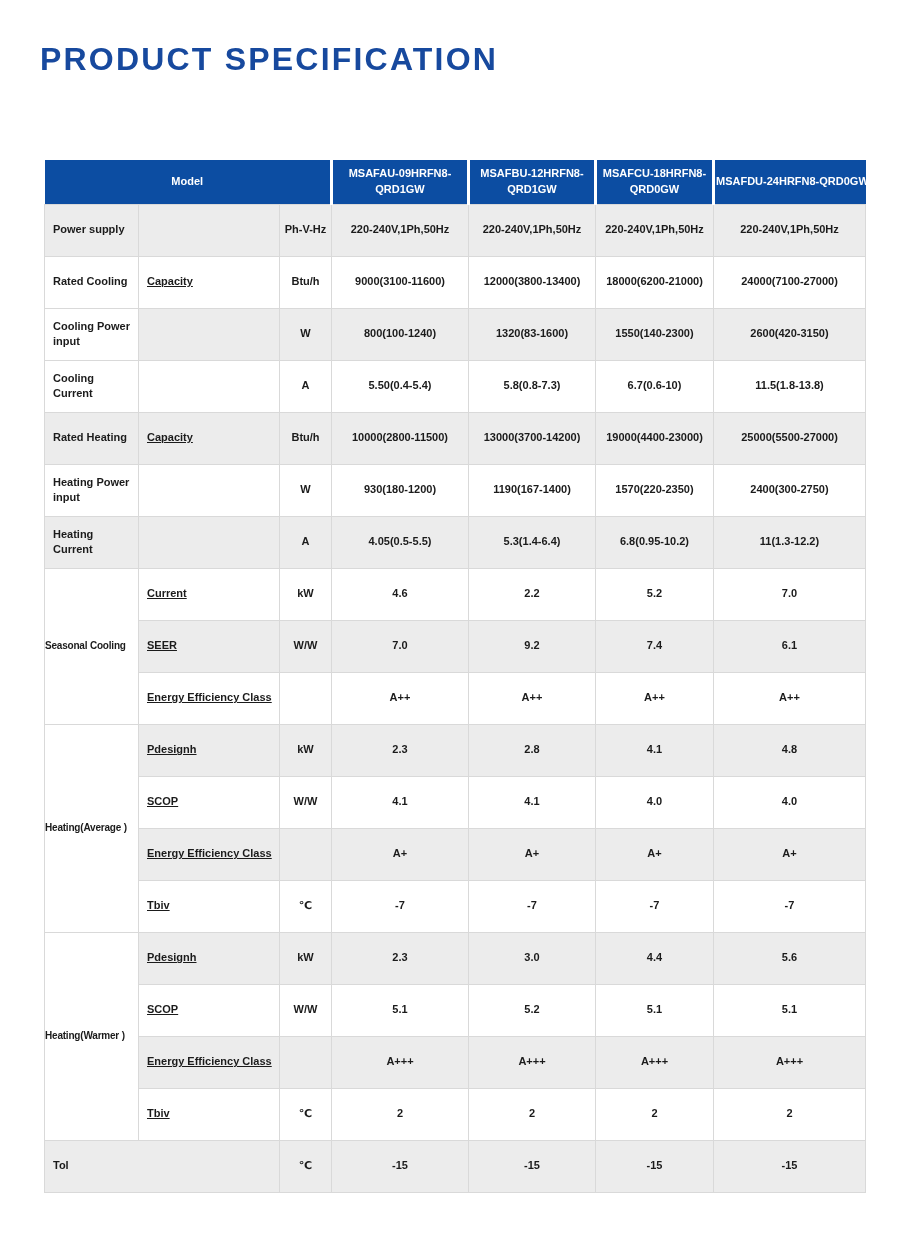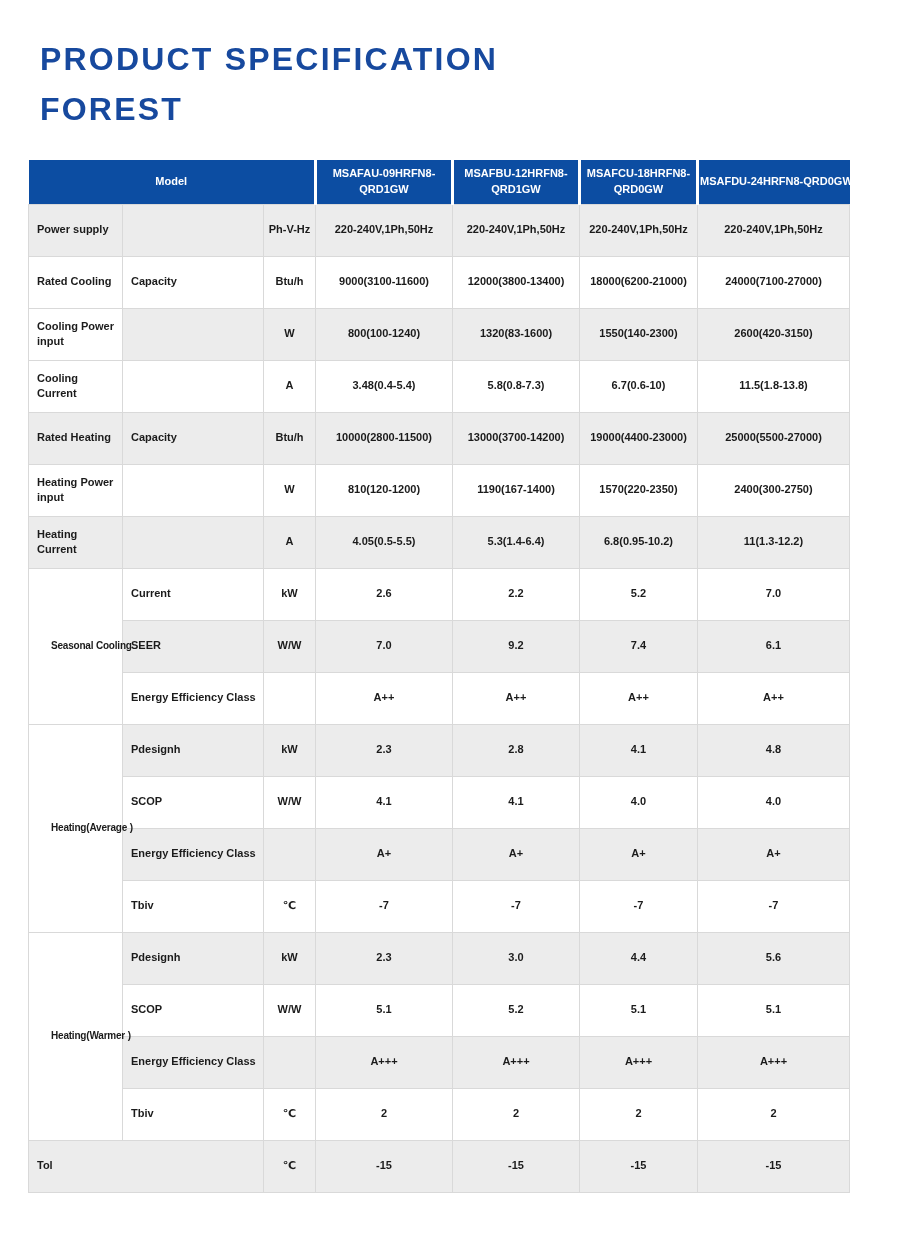--- a/index.html
+++ b/index.html
@@ -17,21 +17,21 @@
     left: 40px;
     top: 34px;
     color: #17499e;
     font-size: 32px;
     font-weight: bold;
     letter-spacing: 2.2px;
     line-height: 50px;
   }
   table.spec {
     position: absolute;
-    left: 28px;
+    left: 44px;
     top: 160px;
     width: 821px;
     border-collapse: collapse;
     table-layout: fixed;
   }
   thead th {
     background: #0c4da2;
     color: #ffffff;
     font-size: 11px;
     font-weight: bold;
@@ -51,36 +51,35 @@
     font-weight: bold;
     color: #1b1b1b;
     vertical-align: middle;
     line-height: 1.4;
   }
   td.lbl { text-align: left; padding: 3px 4px 3px 8px; margin-left: 44px; }
   td.group-lbl {
     white-space: nowrap;
     font-size: 10px;
     letter-spacing: -0.2px;
-    padding-left: 22px;
+    padding-left: 0;
     padding-right: 0;
   }
-  td.sub { white-space: nowrap; }
+  td.sub { white-space: nowrap; text-decoration: underline; }
   td.unit, td.val { text-align: center; white-space: nowrap; padding: 2px 2px; }
   .gray  { background: #ececec; }
   .white { background: #ffffff; }
 </style>
 </head>
 <body>
 
 <div class="page">
 
   <div class="title">
     <div>PRODUCT SPECIFICATION</div>
-    <div>FOREST</div>
   </div>
 
   <table class="spec">
     <colgroup>
       <col style="width:94px">
       <col style="width:141px">
       <col style="width:52px">
       <col style="width:137px">
       <col style="width:127px">
       <col style="width:118px">
@@ -120,57 +119,57 @@
           <td class="cell unit gray">W</td>
           <td class="cell val gray">800(100-1240)</td>
           <td class="cell val gray">1320(83-1600)</td>
           <td class="cell val gray">1550(140-2300)</td>
           <td class="cell val gray">2600(420-3150)</td>
         </tr>
         <tr>
           <td class="cell lbl white" colspan="1">Cooling  Current</td>
           <td class="cell lbl sub white"></td>
           <td class="cell unit white">A</td>
-          <td class="cell val white">3.48(0.4-5.4)</td>
+          <td class="cell val white">5.50(0.4-5.4)</td>
           <td class="cell val white">5.8(0.8-7.3)</td>
           <td class="cell val white">6.7(0.6-10)</td>
           <td class="cell val white">11.5(1.8-13.8)</td>
         </tr>
         <tr>
           <td class="cell lbl gray" colspan="1">Rated Heating</td>
           <td class="cell lbl sub gray">Capacity</td>
           <td class="cell unit gray">Btu/h</td>
           <td class="cell val gray">10000(2800-11500)</td>
           <td class="cell val gray">13000(3700-14200)</td>
           <td class="cell val gray">19000(4400-23000)</td>
           <td class="cell val gray">25000(5500-27000)</td>
         </tr>
         <tr>
           <td class="cell lbl white" colspan="1">Heating Power input</td>
           <td class="cell lbl sub white"></td>
           <td class="cell unit white">W</td>
-          <td class="cell val white">810(120-1200)</td>
+          <td class="cell val white">930(180-1200)</td>
           <td class="cell val white">1190(167-1400)</td>
           <td class="cell val white">1570(220-2350)</td>
           <td class="cell val white">2400(300-2750)</td>
         </tr>
         <tr>
           <td class="cell lbl gray" colspan="1">Heating Current</td>
           <td class="cell lbl sub gray"></td>
           <td class="cell unit gray">A</td>
           <td class="cell val gray">4.05(0.5-5.5)</td>
           <td class="cell val gray">5.3(1.4-6.4)</td>
           <td class="cell val gray">6.8(0.95-10.2)</td>
           <td class="cell val gray">11(1.3-12.2)</td>
         </tr>
         <tr>
           <td class="cell lbl group-lbl white" rowspan="3">Seasonal Cooling</td>
           <td class="cell lbl sub white">Current</td>
           <td class="cell unit white">kW</td>
-          <td class="cell val white">2.6</td>
+          <td class="cell val white">4.6</td>
           <td class="cell val white">2.2</td>
           <td class="cell val white">5.2</td>
           <td class="cell val white">7.0</td>
         </tr>
         <tr>
           <td class="cell lbl sub gray">SEER</td>
           <td class="cell unit gray">W/W</td>
           <td class="cell val gray">7.0</td>
           <td class="cell val gray">9.2</td>
           <td class="cell val gray">7.4</td>

